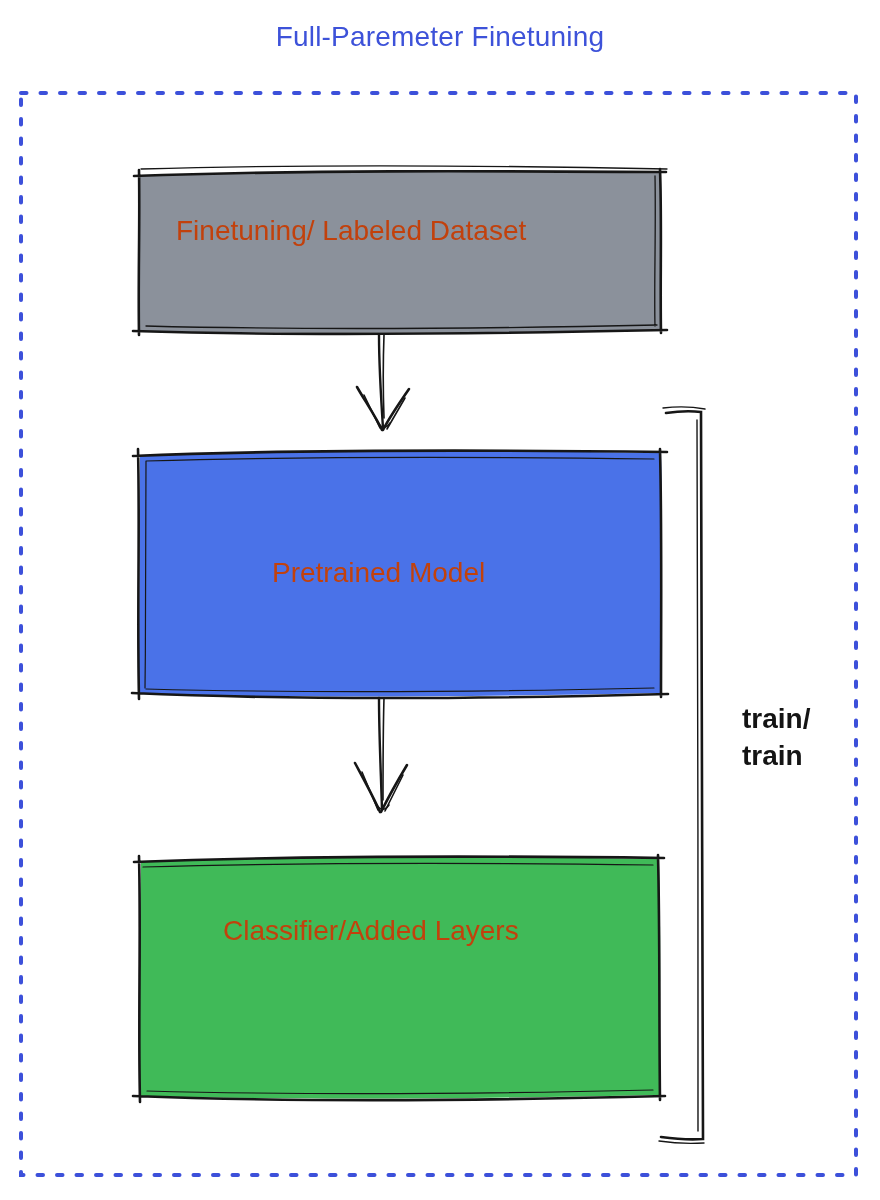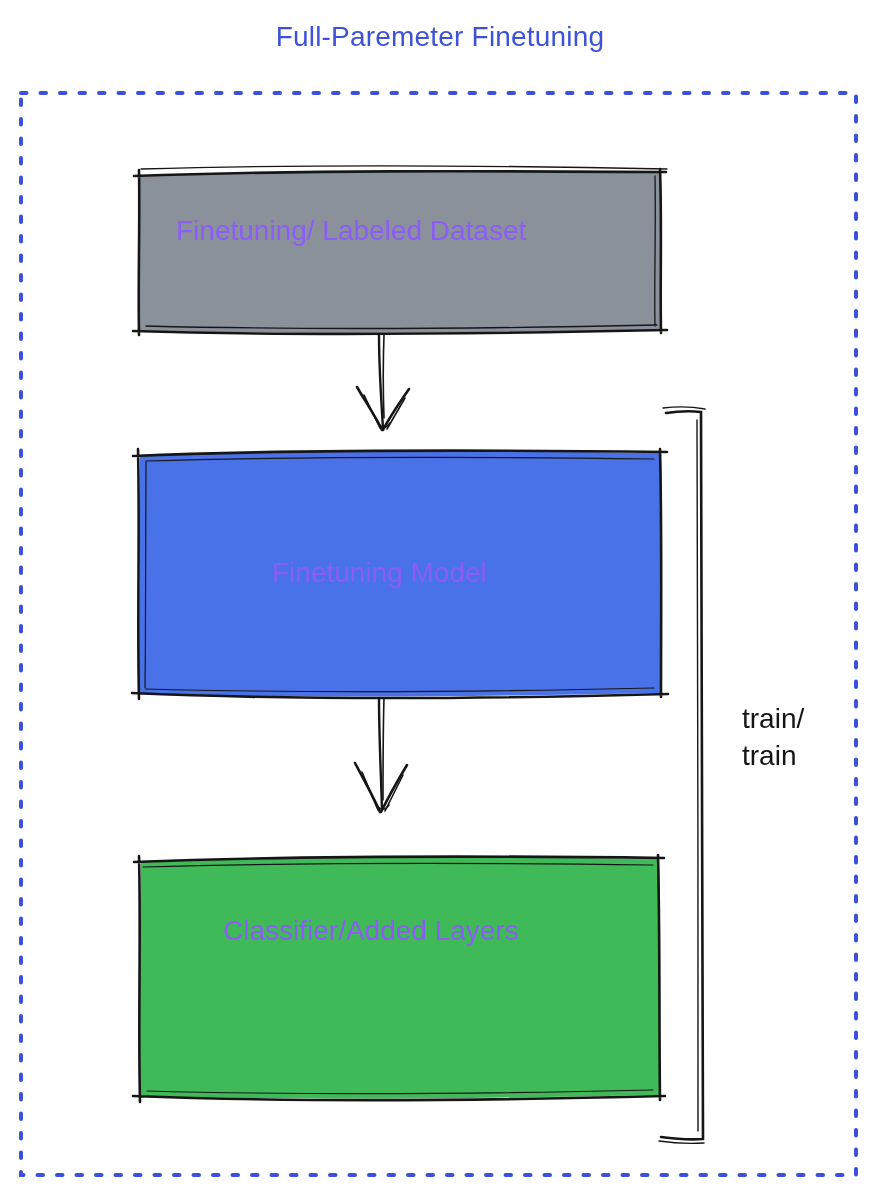--- a/index.html
+++ b/index.html
@@ -18,33 +18,34 @@
     text-align: center;
     font-size: 28px;
     line-height: 34px;
     color: #3d52d9;
     letter-spacing: 0.2px;
   }
   .node-label {
     position: absolute;
     font-size: 28px;
     line-height: 34px;
-    color: #8b5cf6;
+    color: #c2410c;
     white-space: nowrap;
   }
   .label-dataset    { left: 176px; top: 214px; }
   .label-pretrained { left: 272px; top: 556px; }
   .label-classifier { left: 223px; top: 914px; }
   .bracket-label {
     position: absolute;
     left: 742px; top: 700px;
     font-size: 28px;
     line-height: 37px;
     color: #141414;
     white-space: nowrap;
+    font-weight: bold;
   }
 </style>
 </head>
 <body>
 
 <div class="canvas">
 
   <div class="title">Full-Paremeter Finetuning</div>
 
   <svg class="artwork" viewBox="0 0 880 1200" xmlns="http://www.w3.org/2000/svg">
@@ -87,21 +88,21 @@
       <path d="M143 867 C 320 862, 500 863, 653 865 M653 1090 C 480 1094, 300 1095, 147 1091" fill="none" stroke="#161616" stroke-width="1.2" stroke-linecap="round"></path>
     </g>
 
     <g fill="none" stroke="#161616" stroke-linecap="round">
       <path stroke-width="2.6" d="M666 413 C 680 411, 692 411, 701 412 C 702 640, 702 900, 703 1139 C 690 1140, 676 1139, 661 1137"></path>
       <path stroke-width="1.4" d="M663 408 C 680 406, 694 407, 705 409 M697 420 C 698 640, 698 900, 698 1131 M704 1143 C 688 1144, 672 1143, 659 1141"></path>
     </g>
   </svg>
 
   <div class="node-label label-dataset">Finetuning/ Labeled Dataset</div>
-  <div class="node-label label-pretrained">Finetuning Model</div>
+  <div class="node-label label-pretrained">Pretrained Model</div>
   <div class="node-label label-classifier">Classifier/Added Layers</div>
 
   <div class="bracket-label">
     <div>train/</div>
     <div>train</div>
   </div>
 
 </div>
 
 </body></html>

